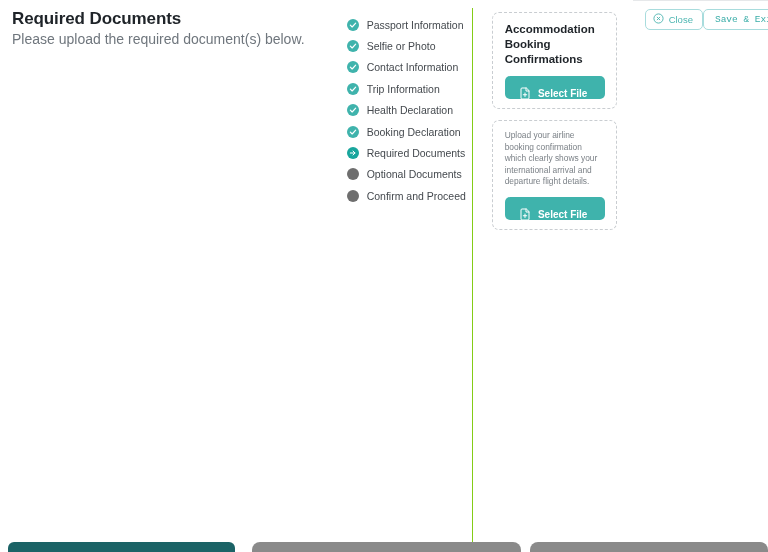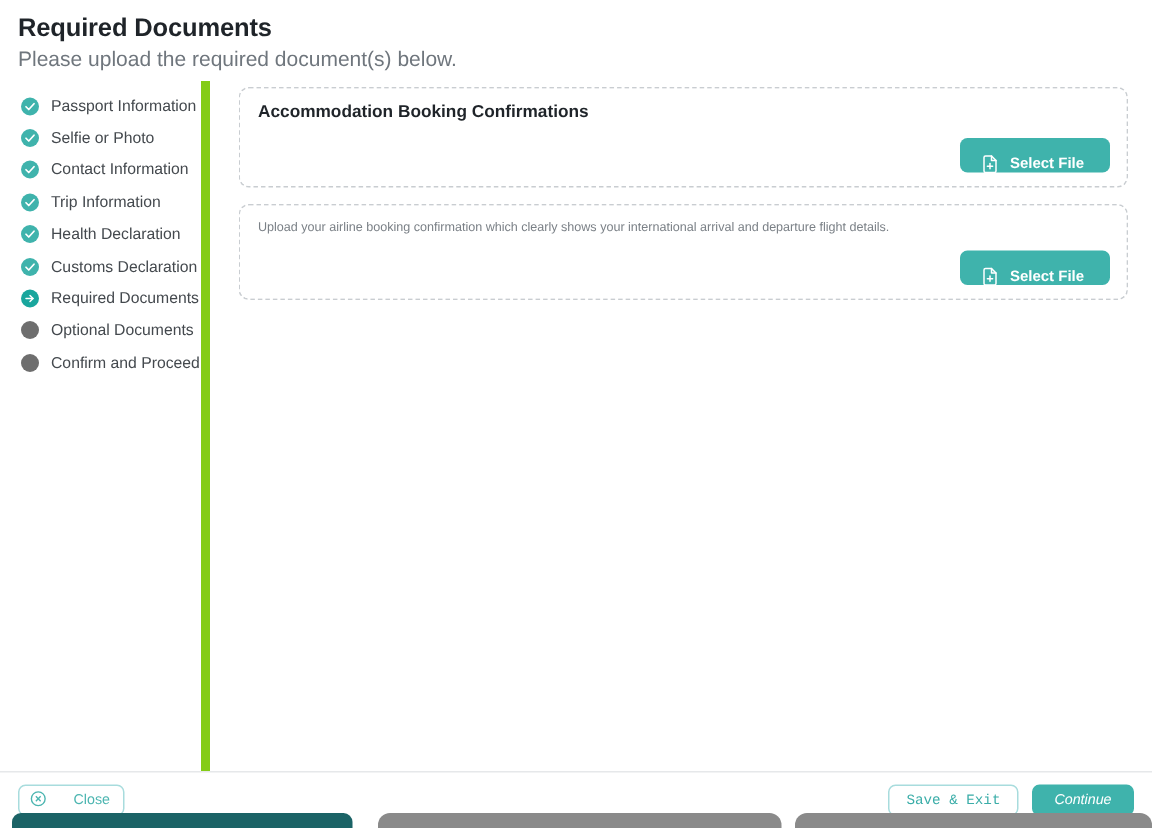--- a/index.html
+++ b/index.html
@@ -7,21 +7,21 @@
     width: 768px; height: 552px;
     font-family: "Liberation Sans", sans-serif;
     background: #ffffff;
     overflow: hidden;
   }
   .app {
     position: relative;
     width: 768px; height: 552px;
     background: #ffffff;
     display: flex;
-    flex-direction: column;
+    flex-direction: row;
   }
 
   
   .header {
     padding: 8px 12px 0 12px;
     flex: 0 0 auto;
   }
   .page-title {
     font-size: 17px;
     font-weight: bold;
@@ -40,22 +40,23 @@
   .body-wrap {
     flex: 1 1 auto;
     display: flex;
     min-height: 0;
     padding-top: 8px;
   }
 
   .sidebar {
     width: 140px;
     flex: 0 0 140px;
-    border-right: 6px solid #84cc16;
+    border-right: 1px solid #84cc16;
     padding: 6px 0 0 0;
+    margin-left: 16px;
   }
   .step {
     display: flex;
     align-items: center;
     gap: 8px;
     padding: 4px 8px 4px 14px;
     height: 21.4px;
   }
   .step-icon {
     width: 12px; height: 12px;
@@ -149,21 +150,21 @@
     align-items: center;
     justify-content: center;
     cursor: pointer;
     line-height: 1;
   }
   .btn-close {
     background: #ffffff;
     border: 1px solid #a8dcdd;
     color: #4bb5b0;
     padding: 0 9px 0 7px;
-    gap: 18px;
+    gap: 5px;
   }
   .btn-outline {
     background: #ffffff;
     border: 1px solid #a8dcdd;
     color: #3aada8;
     padding: 0 11px;
     font-weight: normal;
     font-family: Liberation Mono, monospace;
   }
   .btn-primary {
@@ -257,21 +258,21 @@
             </svg>
           </span>
           <span class="step-label">Health Declaration</span>
         </div>
         <div class="step">
           <span class="step-icon done">
             <svg width="8" height="8" viewBox="0 0 24 24" fill="none" stroke="#ffffff" stroke-width="3.5" stroke-linecap="round" stroke-linejoin="round">
               <polyline points="4,12.5 9.5,18 20,6.5"></polyline>
             </svg>
           </span>
-          <span class="step-label">Customs Declaration</span>
+          <span class="step-label">Booking Declaration</span>
         </div>
         <div class="step">
           <span class="step-icon current">
             <svg width="8" height="8" viewBox="0 0 24 24" fill="none" stroke="#ffffff" stroke-width="3" stroke-linecap="round" stroke-linejoin="round">
               <line x1="4" y1="12" x2="18" y2="12"></line>
               <polyline points="12,6 18,12 12,18"></polyline>
             </svg>
           </span>
           <span class="step-label">Required Documents</span>
         </div>

